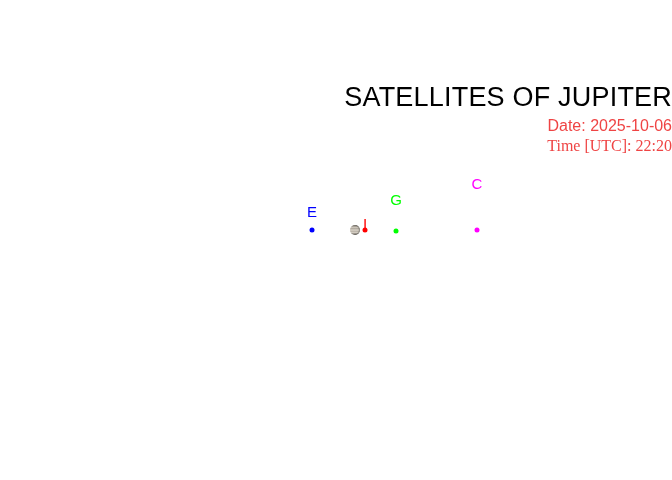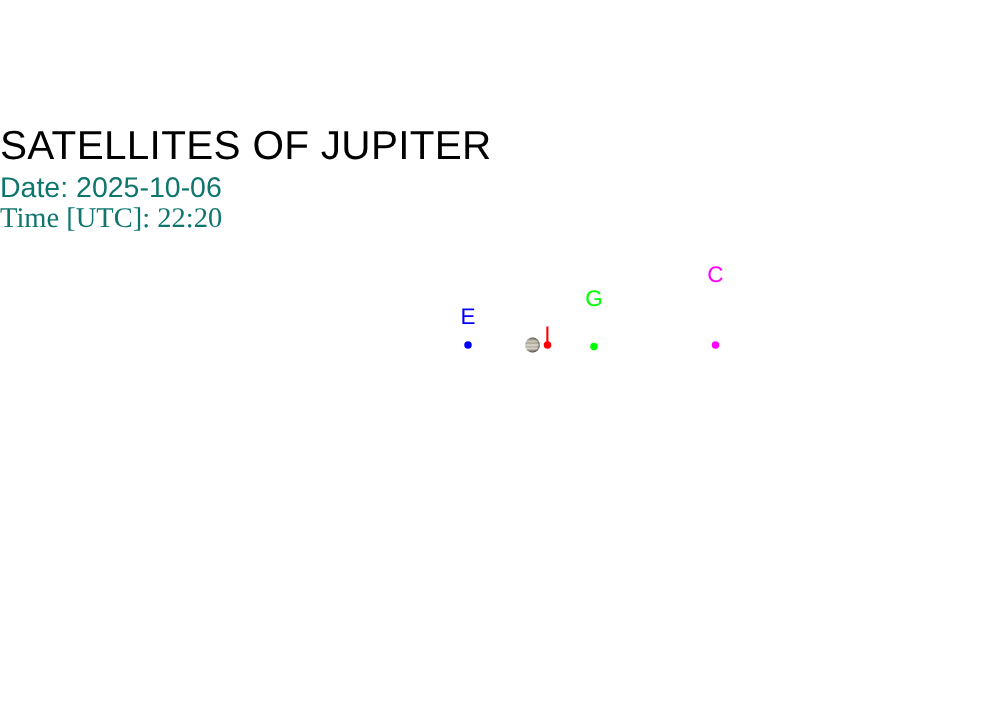--- a/index.html
+++ b/index.html
@@ -20,34 +20,34 @@
     height: 480px;
     background: #ffffff;
   }
 
   
   .header {
     position: absolute;
     top: 82px;
     left: 0;
     width: 672px;
-    text-align: left;
+    text-align: right;
     user-select: none;
   }
   .title {
     font-size: 27px;
     line-height: 30px;
     color: #000000;
     letter-spacing: 0.2px;
     white-space: nowrap;
   }
   .subline {
-    font-size: 19px;
+    font-size: 16px;
     line-height: 20px;
-    color: #0f766e;
+    color: #ef4444;
     white-space: nowrap;
   }
   .subline.date { margin-top: 4px; }
   .subline.time { margin-top: 0px; font-family: Liberation Serif, serif; }
 
   
   .sky {
     position: absolute;
     left: 0;
     top: 0;

